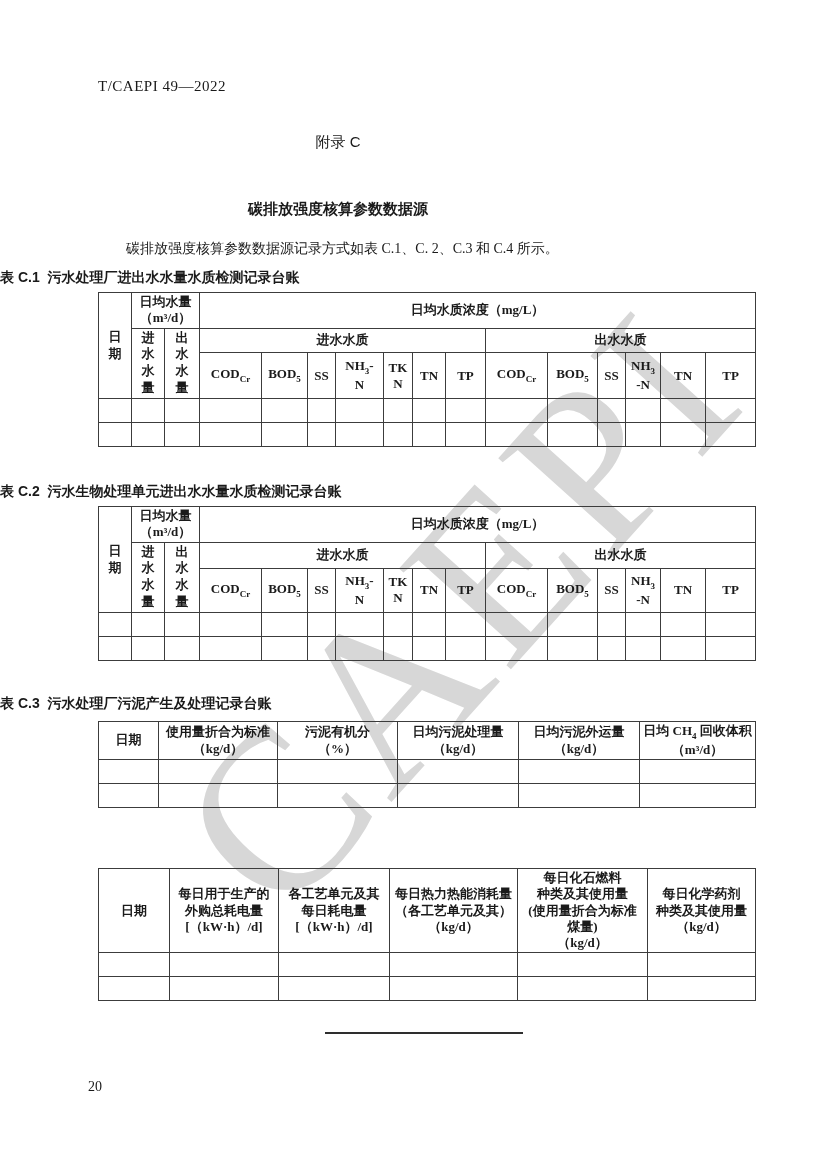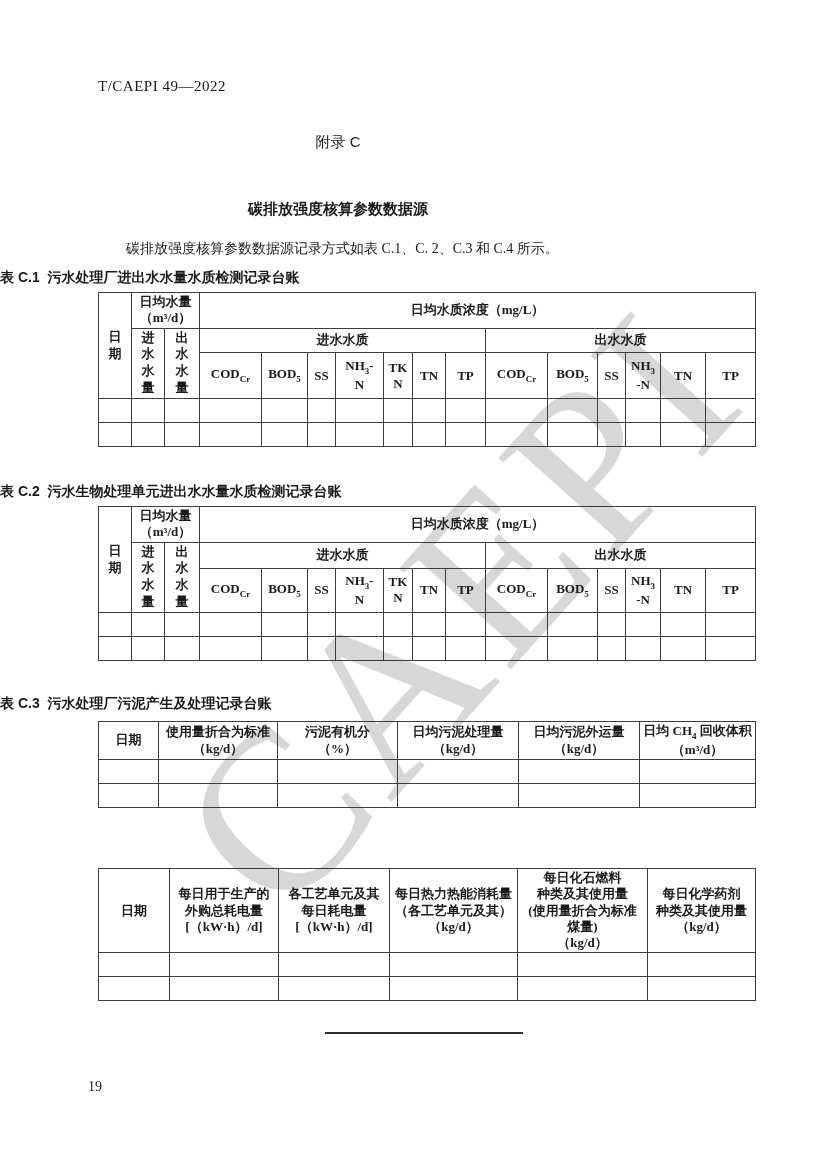--- a/index.html
+++ b/index.html
@@ -348,16 +348,16 @@
             <td></td>
             <td></td>
             <td></td>
             <td></td>
             <td></td>
       </tr>
       </tbody>
     </table>
 
     <div class="footer-rule"></div>
-    <div class="page-number">19</div>
+    <div class="page-number">20</div>
 
   </div>
 </div>
 
 </body></html>

